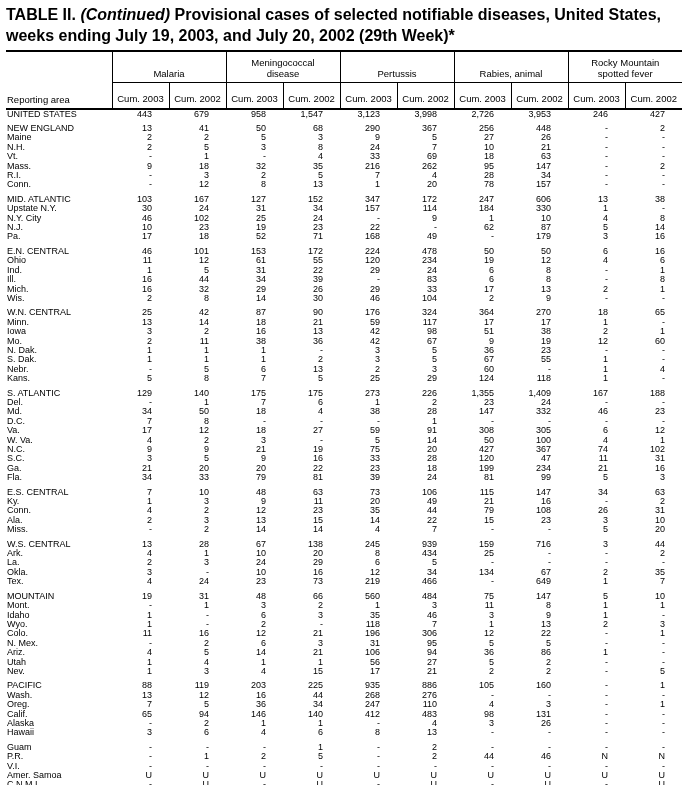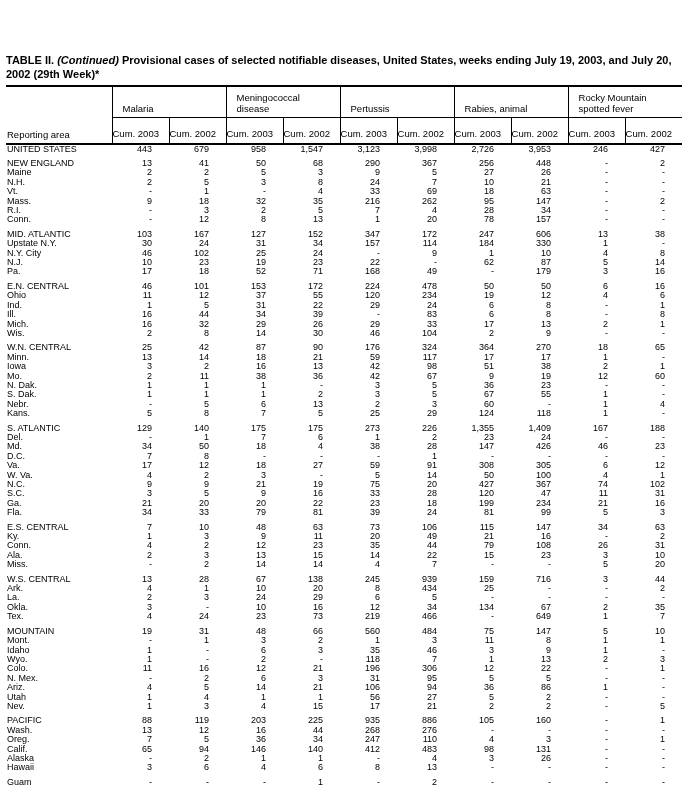--- a/index.html
+++ b/index.html
@@ -7,41 +7,40 @@
     width: 688px;
     height: 785px;
     box-sizing: border-box;
     padding: 5px 6px 0 6px;
     background: #fff;
     color: #000;
     font-family: "Liberation Sans", "DejaVu Sans", sans-serif;
     overflow: hidden;
   }
   .title {
-    font-size: 11px;
+    font-size: 16px;
     font-weight: bold;
     line-height: 1.3;
     margin-bottom: 3px;
-    margin-top: 48px;
   }
   .title i { font-style: italic; }
   table.disease {
     width: 676px;
     border-collapse: collapse;
     table-layout: fixed;
     border-top: 2px solid #000;
     border-bottom: 3px solid #000;
   }
   col.c-area { width: 106px; }
   col.c-num  { width: 57px; }
   thead th {
     font-weight: normal;
     font-size: 9.5px;
     line-height: 1.15;
-    text-align: left;
+    text-align: center;
     vertical-align: bottom;
     padding: 2px 10px 2px 10px;
   }
   thead th.area {
     text-align: left;
     vertical-align: bottom;
     padding: 10px 0 2px 1px;
     border-bottom: 2px solid #000;
   }
   thead tr.groups th.grp {
@@ -309,21 +308,21 @@
           <td class="num">478</td>
           <td class="num">50</td>
           <td class="num">50</td>
           <td class="num">6</td>
           <td class="num">16</td>
         </tr>
         <tr>
           <td class="area">Ohio</td>
           <td class="num">11</td>
           <td class="num">12</td>
-          <td class="num">37</td>
+          <td class="num">61</td>
           <td class="num">55</td>
           <td class="num">120</td>
           <td class="num">234</td>
           <td class="num">19</td>
           <td class="num">12</td>
           <td class="num">4</td>
           <td class="num">6</td>
         </tr>
         <tr>
           <td class="area">Ind.</td>
@@ -515,21 +514,21 @@
         </tr>
         <tr>
           <td class="area">Md.</td>
           <td class="num">34</td>
           <td class="num">50</td>
           <td class="num">18</td>
           <td class="num">4</td>
           <td class="num">38</td>
           <td class="num">28</td>
           <td class="num">147</td>
-          <td class="num">426</td>
+          <td class="num">332</td>
           <td class="num">46</td>
           <td class="num">23</td>
         </tr>
         <tr>
           <td class="area">D.C.</td>
           <td class="num">7</td>
           <td class="num">8</td>
           <td class="num">-</td>
           <td class="num">-</td>
           <td class="num">-</td>

